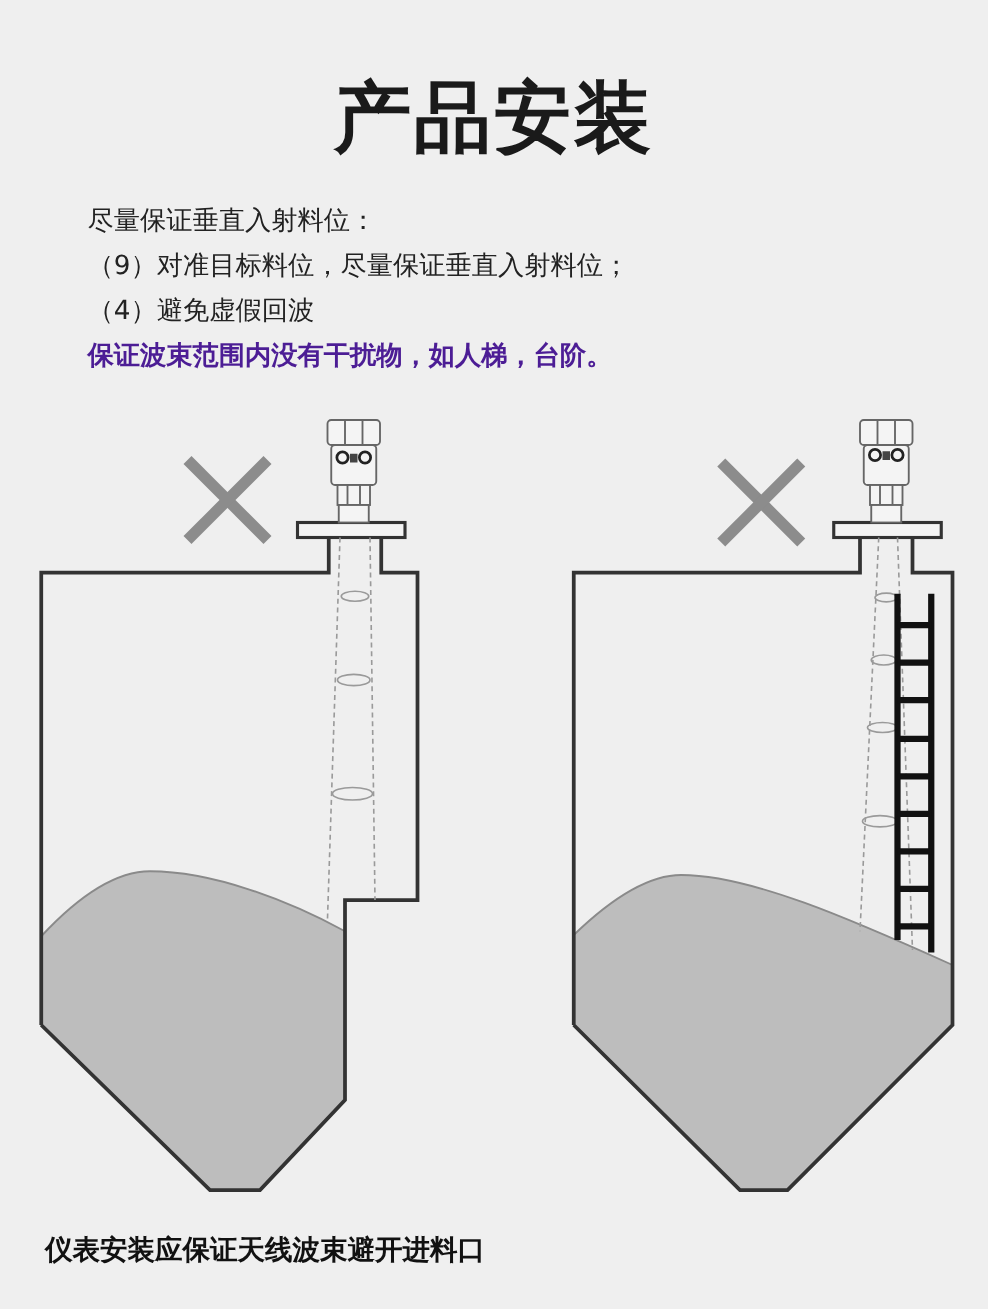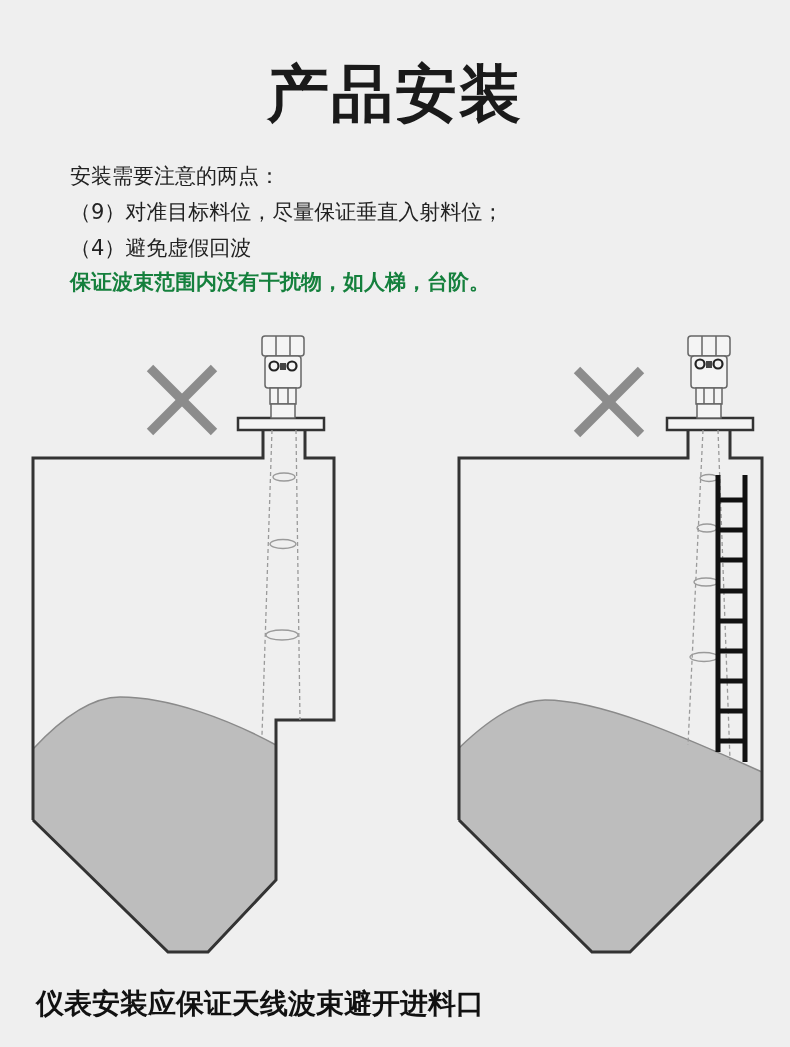--- a/index.html
+++ b/index.html
@@ -2,31 +2,31 @@
 <html><head>
 <meta charset="utf-8">
 <style>
   html, body { margin:0; padding:0; }
   body { width:790px; height:1047px; background:#efefef; position:relative; overflow:hidden;
          font-family:"DejaVu Sans","Liberation Sans",sans-serif; color:#111; }
   .title { position:absolute; left:0; width:790px; top:52px; text-align:center;
            font-size:62px; font-weight:bold; letter-spacing:2px; color:#1a1a1a; }
   .notes { position:absolute; left:70px; top:158px; font-size:21px; line-height:36px; color:#222; }
   .notes .line { white-space:nowrap; }
-  .notes .bold { font-weight:bold; color:#15803d;font-family:Liberation Mono, monospace; }
+  .notes .bold { font-weight:bold; color:#4c1d95; }
   .diagram { position:absolute; top:0; left:0; }
-  .caption { position:absolute; left:36px; top:985px; font-size:28px; font-weight:bold; color:#111; }
+  .caption { position:absolute; left:36px; top:985px; font-size:22px; font-weight:bold; color:#111; }
 </style>
 </head>
 <body>
 
 <div class="title">产品安装</div>
 
 <div class="notes">
-  <div class="line">安装需要注意的两点：</div>
+  <div class="line">尽量保证垂直入射料位：</div>
   <div class="line">（9）对准目标料位，尽量保证垂直入射料位；</div>
   <div class="line">（4）避免虚假回波</div>
   <div class="line bold">保证波束范围内没有干扰物，如人梯，台阶。</div>
 </div>
 
 <svg class="diagram" width="790" height="1047" viewBox="0 0 790 1047">
 
   <g>
 
     <g stroke="#8c8c8c" stroke-width="9" stroke-linecap="butt">

